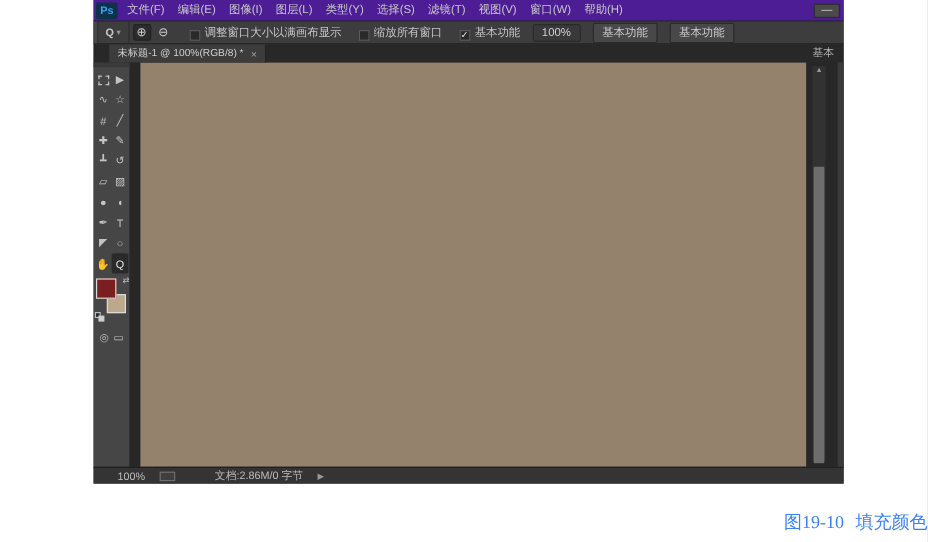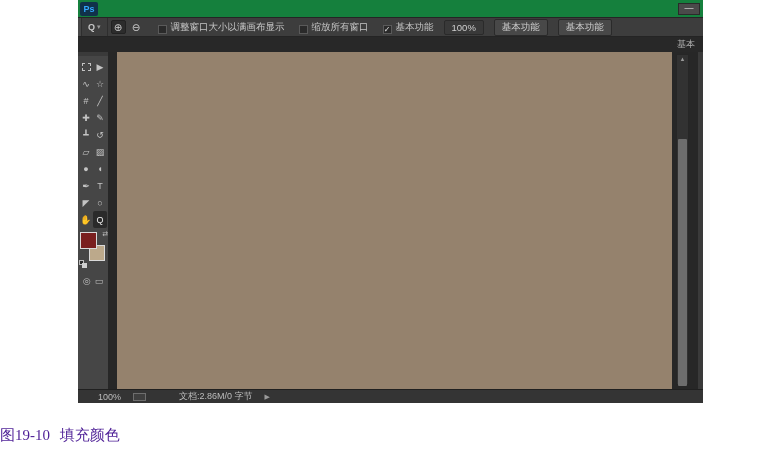--- a/index.html
+++ b/index.html
@@ -3,21 +3,21 @@
 <meta charset="utf-8">
 <style>
   * { margin:0; padding:0; box-sizing:border-box; }
   html,body { width:773px; height:452px; background:#ffffff; overflow:hidden;
               font-family:"Liberation Sans","DejaVu Sans",sans-serif; }
 
   #ps-window { position:absolute; left:78px; top:0; width:625px; height:403px;
                background:#2b2b2b; display:flex; flex-direction:column; }
 
   
-  .menubar { height:18px; background:#15803d; display:flex; align-items:center;
+  .menubar { height:18px; background:#4c1d95; display:flex; align-items:center;
              flex:0 0 18px; border-bottom:1px solid #252525; }
   .ps-logo { width:18px; height:14px; margin-left:2px; background:#10314a;
              color:#31a8ff; font-size:9px; font-weight:bold; display:flex;
              align-items:center; justify-content:center; border-radius:2px; }
   .menu-items { display:flex; margin-left:8px; gap:11px; }
   .menu-item { font-size:9.5px; color:#c9c9c9; white-space:nowrap; }
   .menubar-spacer { flex:1; }
   .win-btn { width:22px; height:12px; margin-right:3px; background:#4a4a4a;
              border:1px solid #2a2a2a; color:#dcdcdc; font-size:9px; line-height:9px;
              display:flex; align-items:center; justify-content:center; }
@@ -89,31 +89,43 @@
   
   .statusbar { height:14px; flex:0 0 14px; background:#343434; border-top:1px solid #202020;
                display:flex; align-items:center; }
   .status-zoom { margin-left:20px; font-size:9px; color:#bcbcbc; }
   .status-icon { margin-left:12px; width:13px; height:8px; background:#3f3f3f;
                  border:1px solid #6e6e6e; }
   .status-doc { margin-left:33px; font-size:9px; color:#bcbcbc; white-space:nowrap; }
   .status-arrow { margin-left:12px; font-size:7px; color:#9a9a9a; }
 
   
-  .caption { position:absolute; left:0; right:0; top:426px; text-align:left;
+  .caption { position:absolute; left:0; right:0; top:426px; text-align:right;
              font-family:"Liberation Serif","DejaVu Serif",serif; font-size:15px;
-             color:#4c1d95; word-spacing:6px; }
+             color:#3b82f6; word-spacing:6px; }
 </style>
 </head>
 <body>
 
 <div id="ps-window">
 
   <div class="menubar">
     <div class="ps-logo">Ps</div>
+    <div class="menu-items">
+      <span class="menu-item">文件(F)</span>
+      <span class="menu-item">编辑(E)</span>
+      <span class="menu-item">图像(I)</span>
+      <span class="menu-item">图层(L)</span>
+      <span class="menu-item">类型(Y)</span>
+      <span class="menu-item">选择(S)</span>
+      <span class="menu-item">滤镜(T)</span>
+      <span class="menu-item">视图(V)</span>
+      <span class="menu-item">窗口(W)</span>
+      <span class="menu-item">帮助(H)</span>
+    </div>
     <div class="menubar-spacer"></div>
     <div class="win-btn">—</div>
   </div>
 
   <div class="optionsbar">
     <div class="gripper"></div>
     <div class="tool-preset">
       <span class="mag-glyph">Q</span>
       <span class="caret">▾</span>
     </div>
@@ -132,20 +144,24 @@
       <span class="checkbox">✓</span>
       <span class="cb-label">基本功能</span>
     </div>
 
     <div class="bar-btn inset">100%</div>
     <div class="bar-btn">基本功能</div>
     <div class="bar-btn">基本功能</div>
   </div>
 
   <div class="tabbar">
+    <div class="doc-tab">
+      <span class="doc-tab-label">未标题-1 @ 100%(RGB/8) *</span>
+      <span class="tab-close">×</span>
+    </div>
     <div class="workspace">基本功能</div>
   </div>
 
   <div class="main">
 
     <div class="tools-panel">
       <div class="tools-header"></div>
 
       <div class="tool-row">
         <div class="tool-cell">

